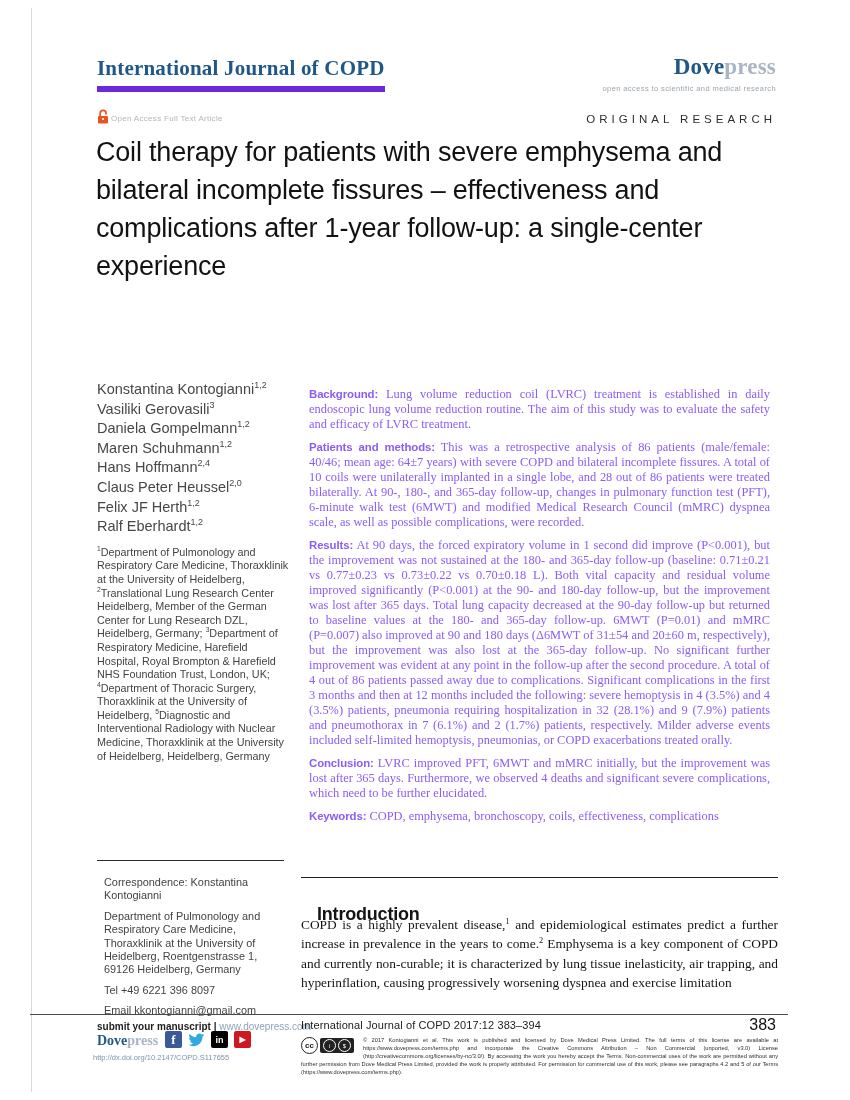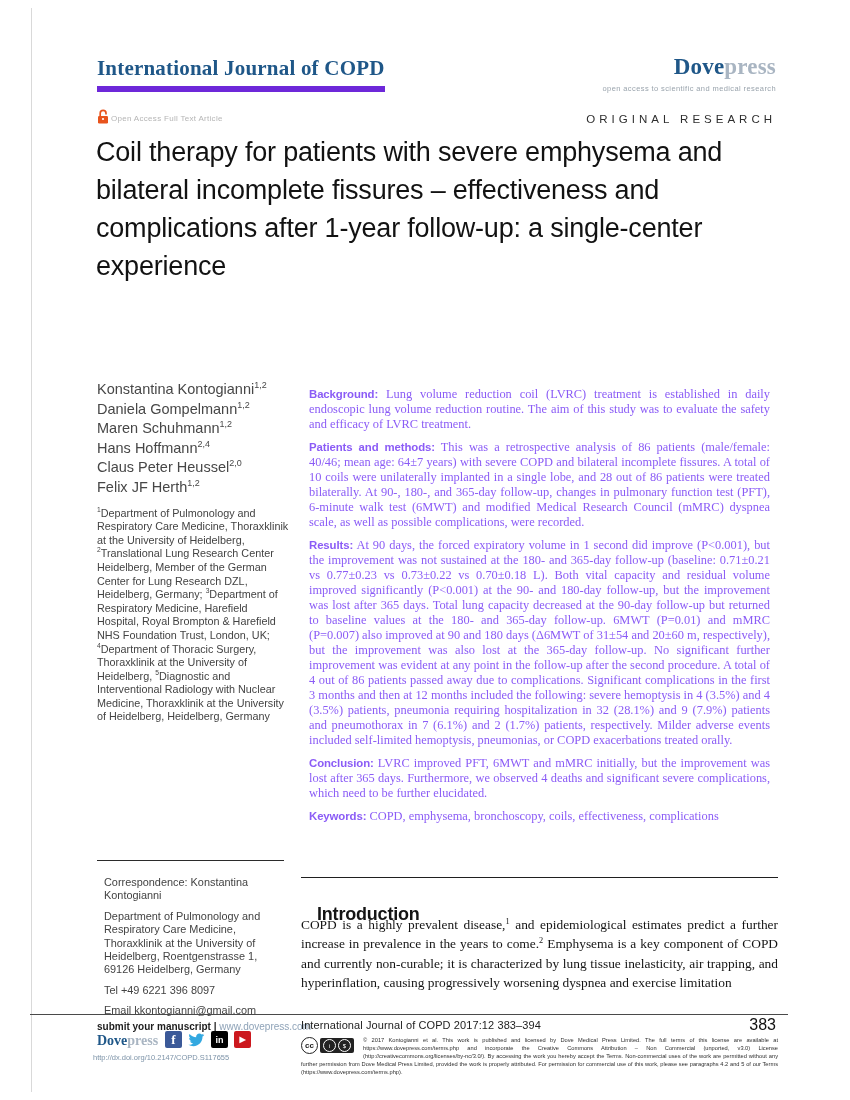--- a/index.html
+++ b/index.html
@@ -96,31 +96,33 @@
   </div>
   <div class="article-type">ORIGINAL RESEARCH</div>
 
   <h1 class="title" style="margin:0;">Coil therapy for patients with severe emphysema and bilateral incomplete fissures – effectiveness and complications after 1-year follow-up: a single-center experience</h1>
 
   <div class="left-col">
     <div class="authors">
 
         <div class="author-line"><span>Konstantina Kontogianni</span><sup class="sup">1,2</sup></div>
 
+        <div class="author-line"><span>Vasiliki Gerovasili</span><sup class="sup">3</sup></div>
 
         <div class="author-line"><span>Daniela Gompelmann</span><sup class="sup">1,2</sup></div>
 
         <div class="author-line"><span>Maren Schuhmann</span><sup class="sup">1,2</sup></div>
 
         <div class="author-line"><span>Hans Hoffmann</span><sup class="sup">2,4</sup></div>
 
         <div class="author-line"><span>Claus Peter Heussel</span><sup class="sup">2,0</sup></div>
 
         <div class="author-line"><span>Felix JF Herth</span><sup class="sup">1,2</sup></div>
 
+        <div class="author-line"><span>Ralf Eberhardt</span><sup class="sup">1,2</sup></div>
       </div>
     <p class="affiliations">
       
     <sup class="sup">1</sup><span>Department of Pulmonology and Respiratory Care Medicine, Thoraxklinik at the University of Heidelberg, </span><sup class="sup">2</sup><span>Translational Lung Research Center Heidelberg, Member of the German Center for Lung Research DZL, Heidelberg, Germany; </span><sup class="sup">3</sup><span>Department of Respiratory Medicine, Harefield Hospital, Royal Brompton &amp; Harefield NHS Foundation Trust, London, UK; </span><sup class="sup">4</sup><span>Department of Thoracic Surgery, Thoraxklinik at the University of Heidelberg, </span><sup class="sup">5</sup><span>Diagnostic and Interventional Radiology with Nuclear Medicine, Thoraxklinik at the University of Heidelberg, Heidelberg, Germany</span></p>
   </div>
 
   <div class="corr-rule"></div>
   <div class="correspondence">
     <p class="blk">Correspondence: Konstantina Kontogianni</p>
     <p class="blk">Department of Pulmonology and Respiratory Care Medicine, Thoraxklinik at the University of Heidelberg, Roentgenstrasse 1, 69126 Heidelberg, Germany</p>

